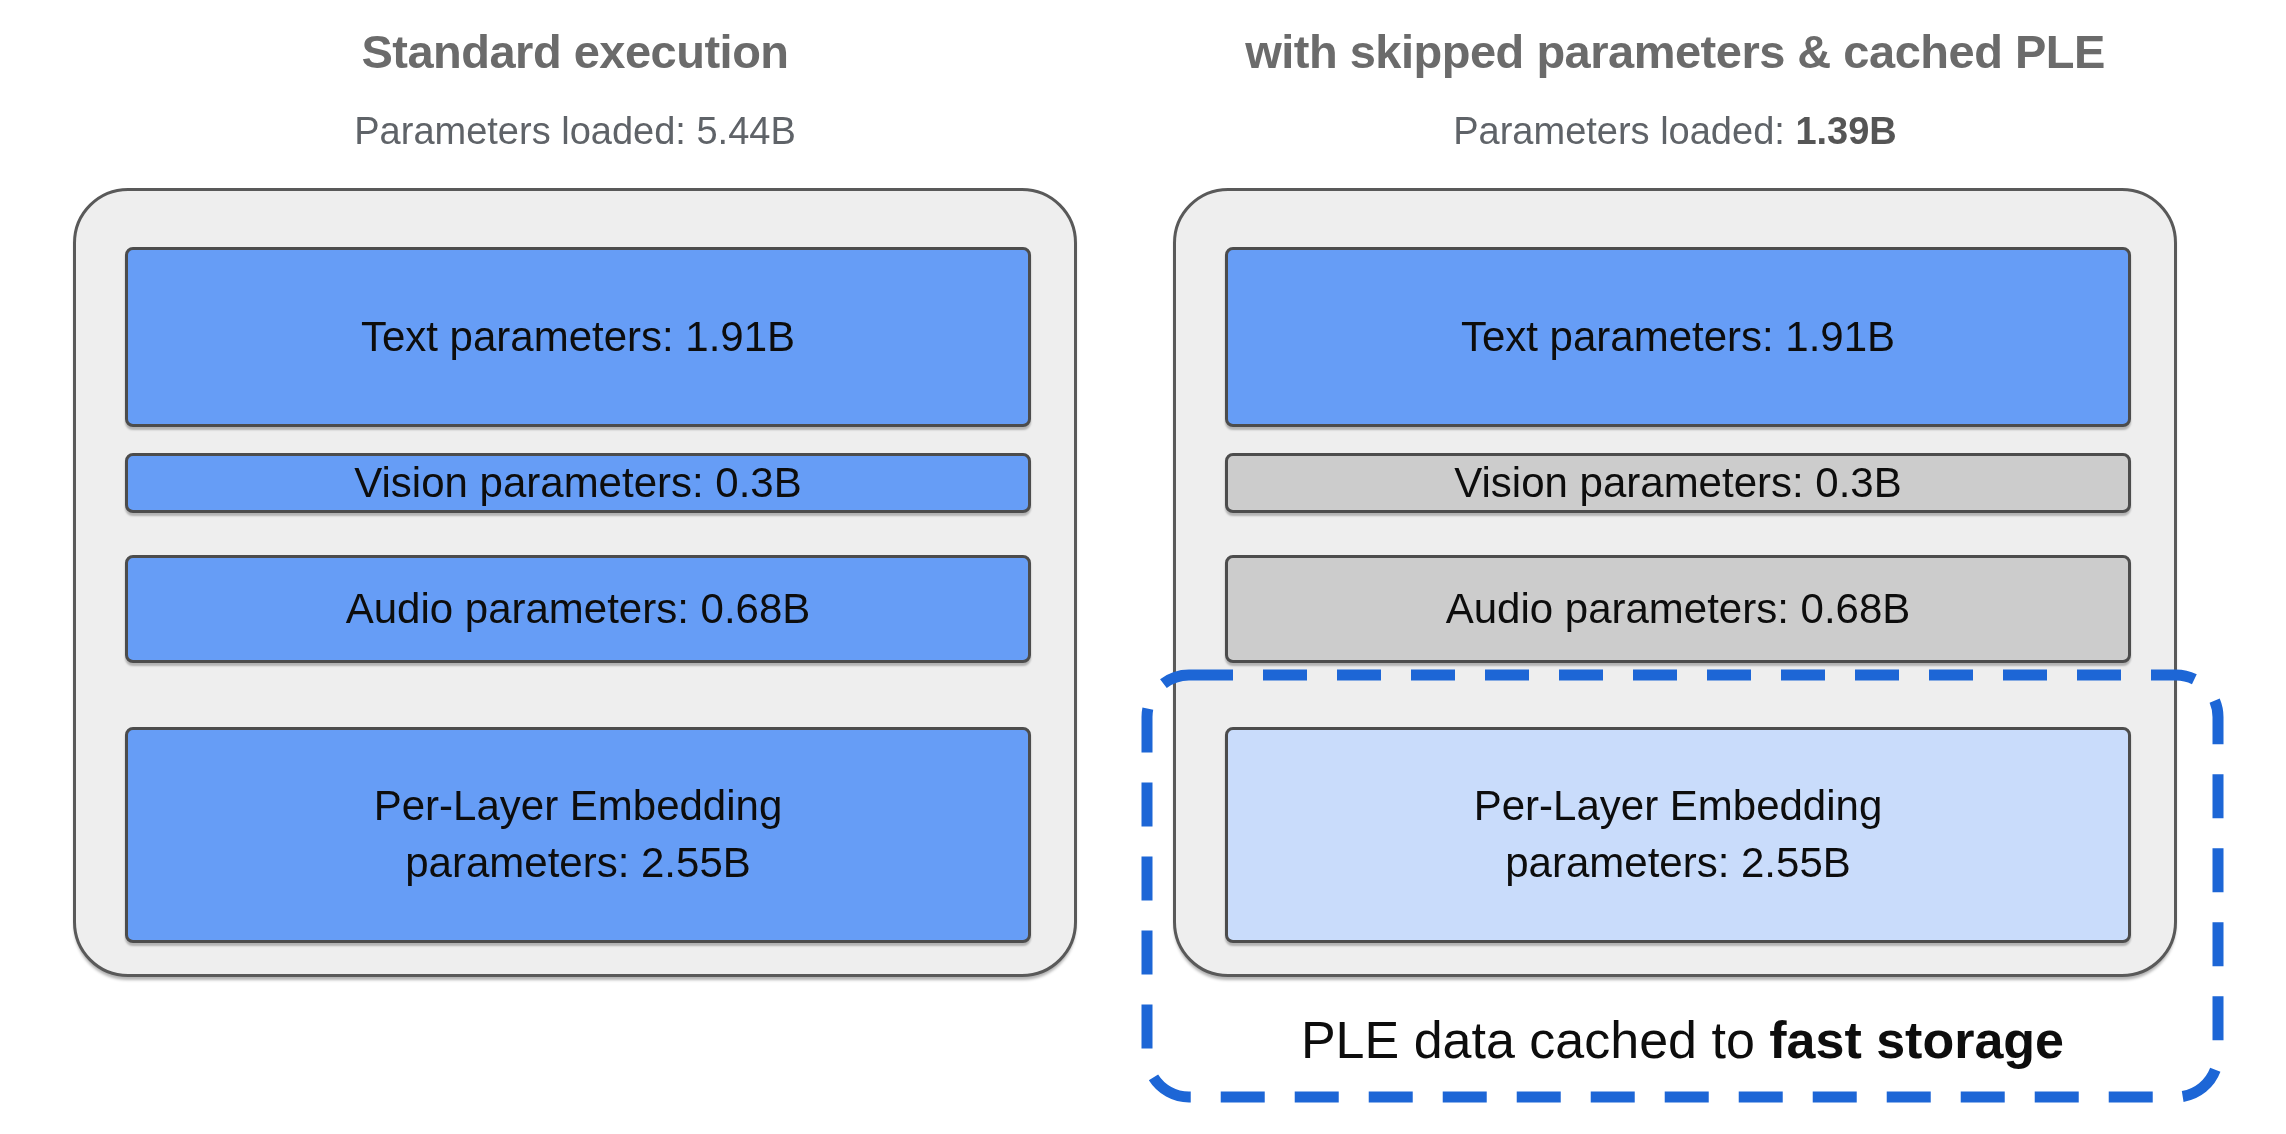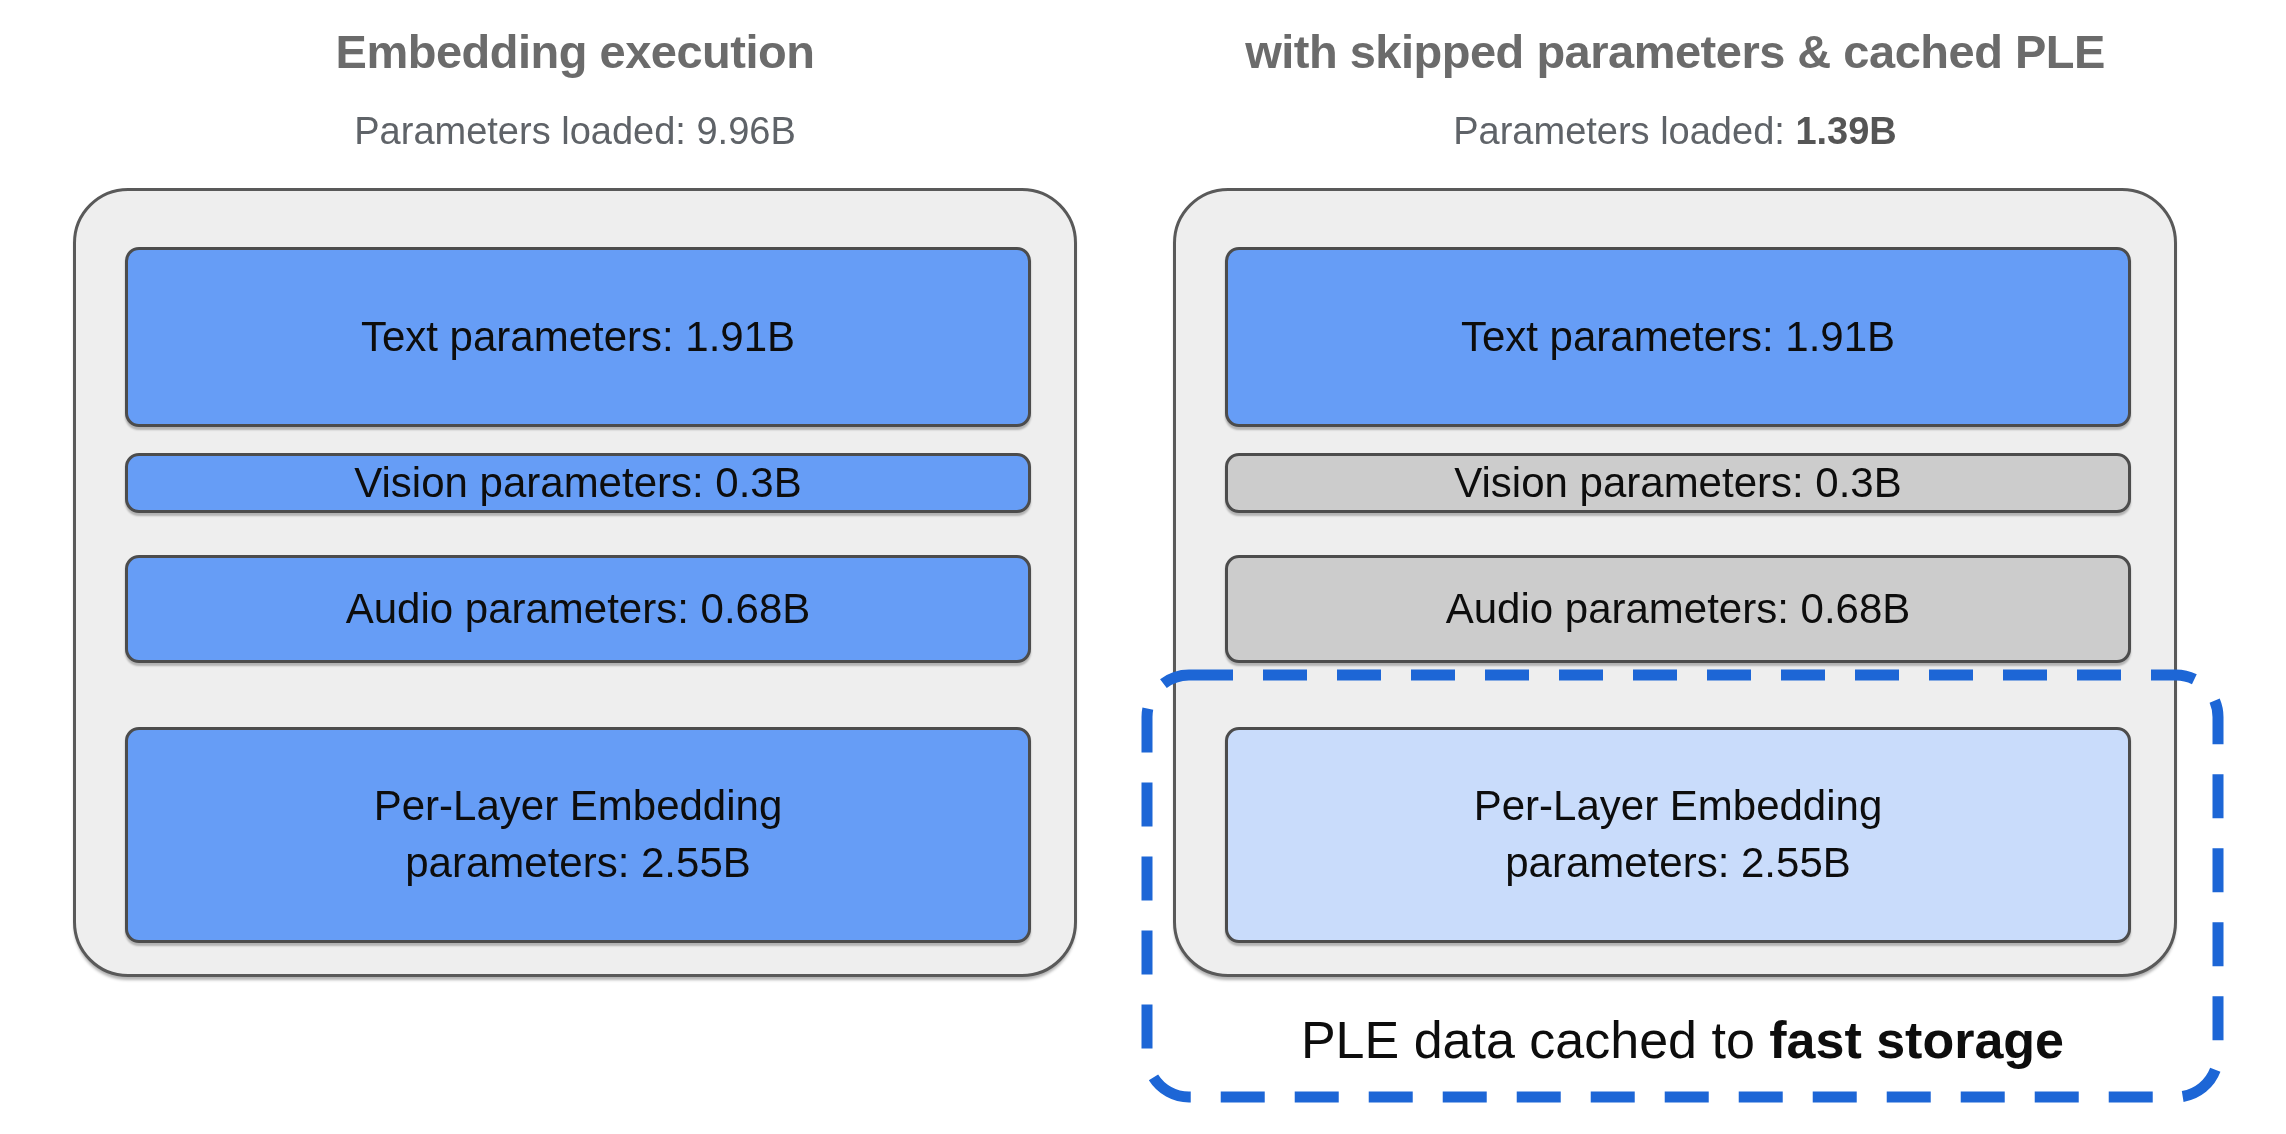--- a/index.html
+++ b/index.html
@@ -41,21 +41,21 @@
   .container{
     position:absolute;top:188px;left:0;width:1004px;height:789px;
     box-sizing:border-box;
     background:var(--panel-bg);
     border:3px solid var(--panel-border);
     border-radius:55px;
     box-shadow:0 4px 3px -1px rgba(0,0,0,0.30);
   }
   .box{
     position:absolute;left:49px;width:906px;box-sizing:border-box;
-    border:3px solid var(--box-border);border-radius:14px;
+    border:3px solid var(--box-border);border-radius:8px;
     display:flex;flex-direction:column;align-items:center;justify-content:center;
     text-align:center;font-size:42px;color:var(--text-black);
     box-shadow:0 3px 2px rgba(0,0,0,0.25);
     line-height:1.35;
   }
   .box[data-state="loaded"]{background:var(--blue-fill);}
   .box[data-state="skipped"]{background:var(--gray-fill);}
   .box[data-state="cached"]{background:var(--lightblue-fill);}
   .box-text{top:56px;height:180px;}
   .box-vision{top:262px;height:60px;}
@@ -72,22 +72,22 @@
     text-align:center;font-size:52px;color:var(--text-black);white-space:nowrap;
   }
   .caption .bold{font-weight:700;}
 </style>
 </head>
 <body>
 
 <div class="canvas">
 
   <section class="panel left">
-    <h2 class="title">Embedding execution</h2>
-    <p class="subtitle"><span>Parameters loaded: </span><span class="value">9.96B</span></p>
+    <h2 class="title">Standard execution</h2>
+    <p class="subtitle"><span>Parameters loaded: </span><span class="value">5.44B</span></p>
 
     <div class="container">
       <div class="box box-text" data-state="loaded">
         <span class="line">Text parameters: 1.91B</span>
       </div>
       <div class="box box-vision" data-state="loaded">
         <span class="line">Vision parameters: 0.3B</span>
       </div>
       <div class="box box-audio" data-state="loaded">
         <span class="line">Audio parameters: 0.68B</span>

